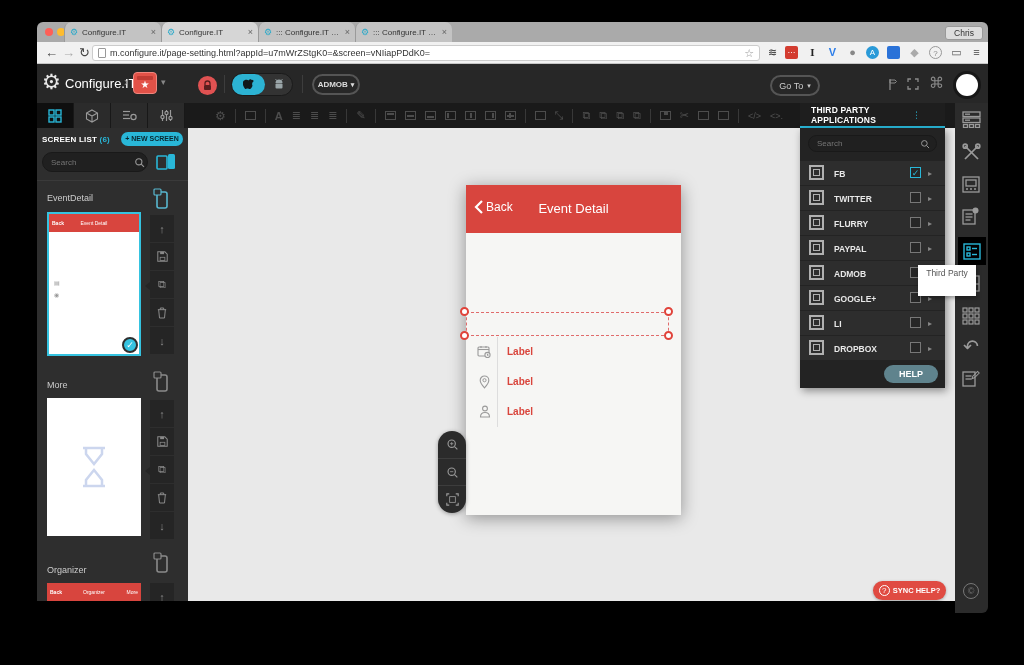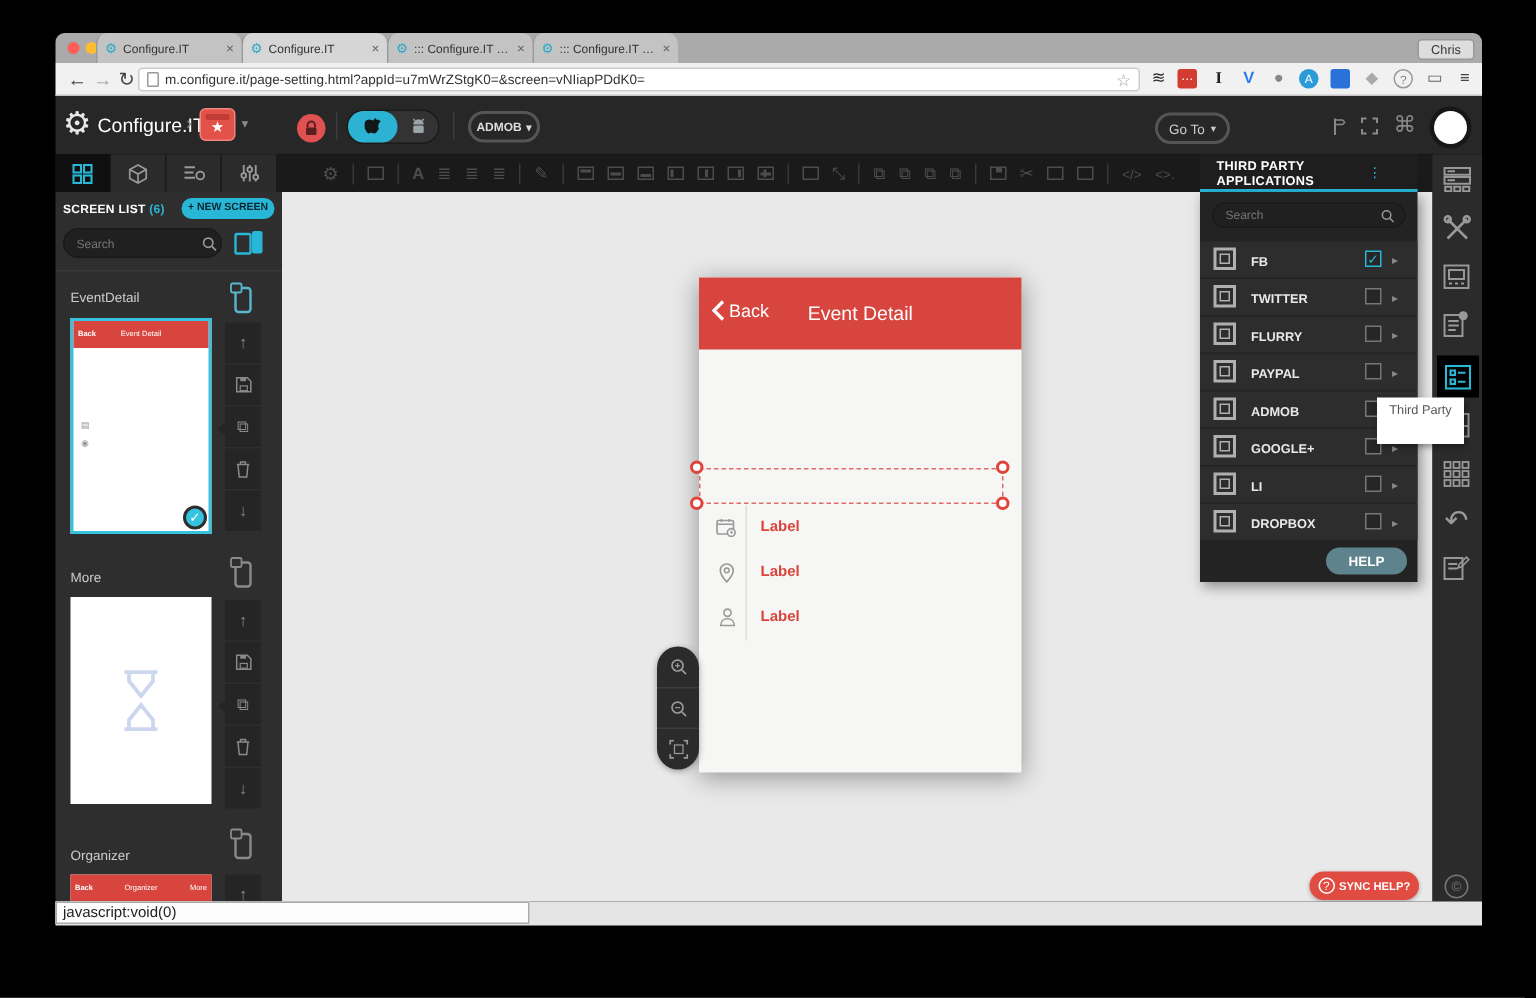--- a/index.html
+++ b/index.html
@@ -734,17 +734,14 @@
             <line x1="3.5" y1="10" x2="9.5" y2="10"></line>
             <path d="M16.5 2l-6 6-1 3 3-1 6-6z" transform="scale(.8) translate(3 1)"></path>
           </g>
         </svg>
     </span>
     <span id="rs-copy">©</span>
   </div>
 
   <div id="tooltip" class="abs">Third Party</div>
 
-  <div id="footer" class="abs">
-    <div id="status-box">javascript:void(0)</div>
-  </div>
 
 </div>
 
 </body></html>

